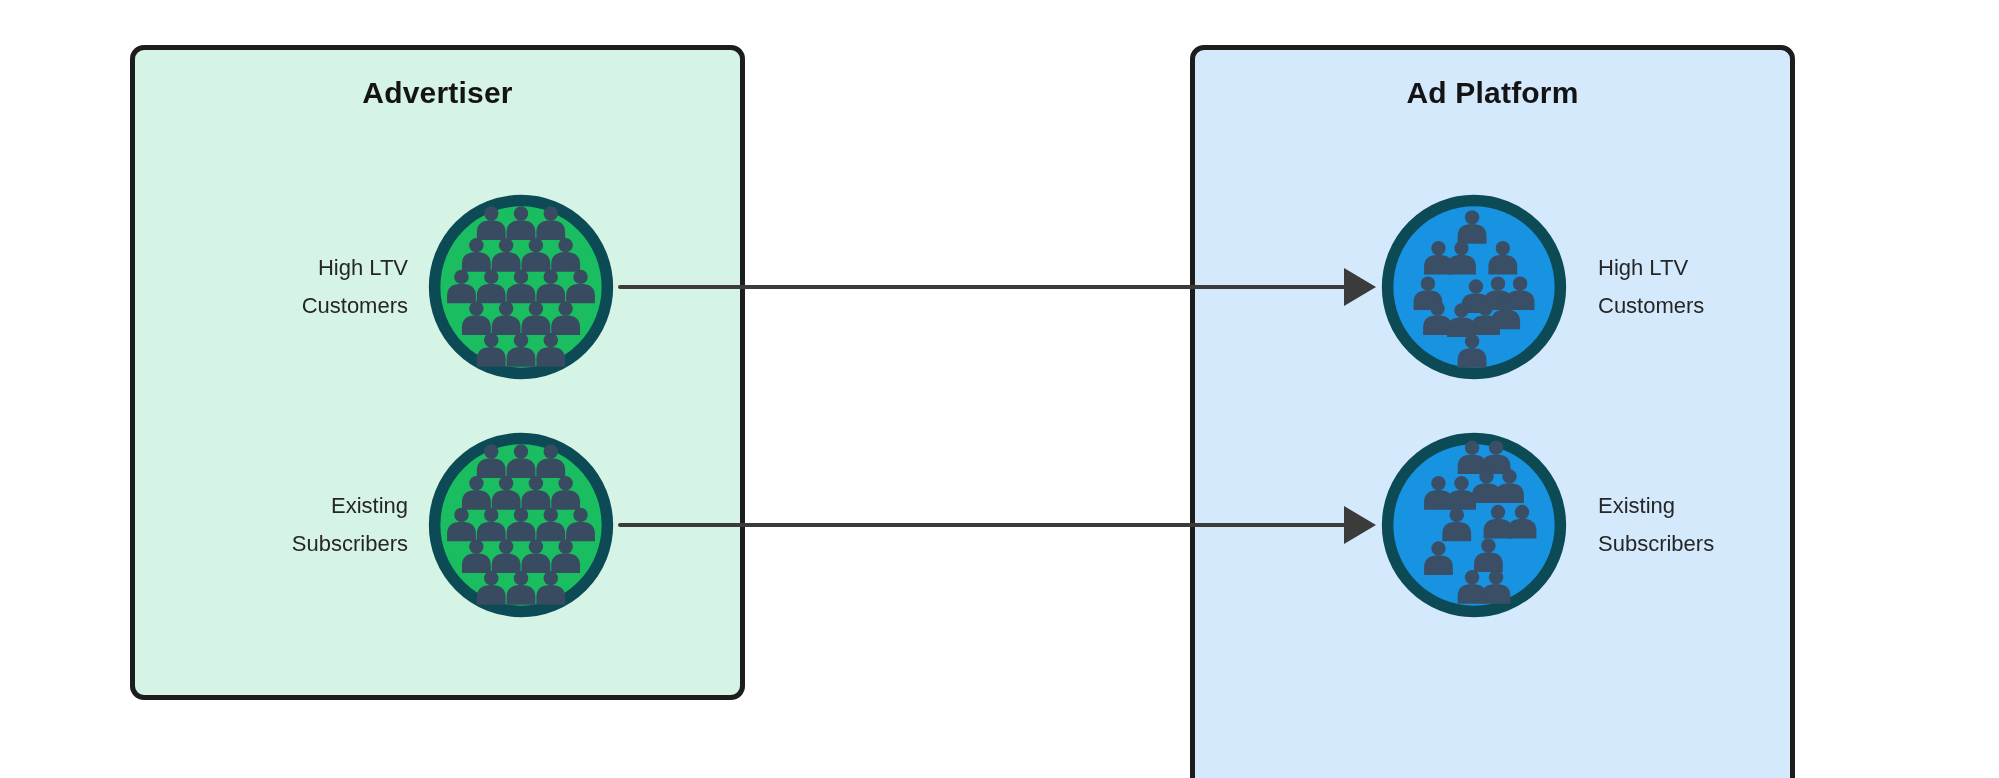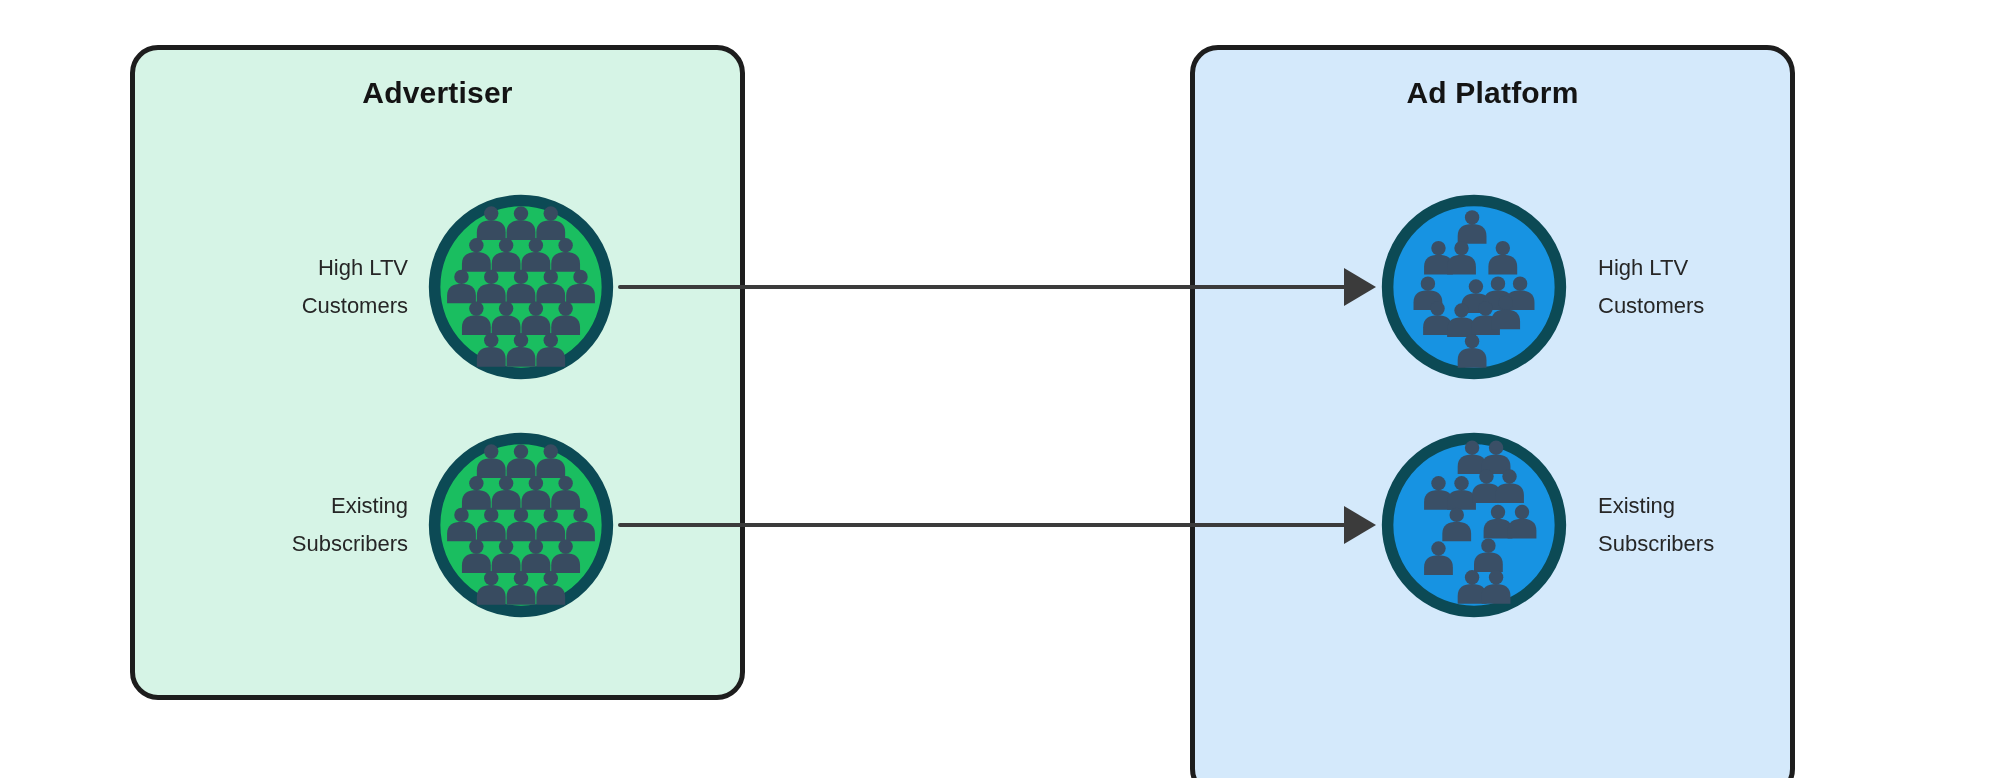--- a/index.html
+++ b/index.html
@@ -7,21 +7,21 @@
     --ring:#0c4a55; --person-green:#384b60; --person-blue:#3a4f66;
     --arrow:#3b3b3b; --box-border:#1d1d1d; --label:#262626; --title:#141414;
   }
   html,body{margin:0;padding:0;background:#ffffff;}
   .canvas{
     position:relative; width:1999px; height:778px; background:#ffffff;
     font-family:"Liberation Sans","DejaVu Sans",sans-serif; overflow:hidden;
   }
   .group-box{
     position:absolute; box-sizing:border-box;
-    border:5px solid var(--box-border); border-radius:28px;
+    border:5px solid var(--box-border); border-radius:14px;
   }
   .box-advertiser{ left:130px; top:45px; width:615px; height:655px; background:var(--mint); }
   .box-platform { left:1190px; top:45px; width:605px; height:752px; background:var(--lblue);padding-left:33px; }
   .box-title{
     position:absolute; top:26px; left:0; width:100%; text-align:center;
     font-size:30px; font-weight:700; color:var(--title); letter-spacing:.2px;
   }
   .crowd{ position:absolute; width:192px; height:192px; }
   .crowd-green{ color:var(--person-green); }
   .crowd-blue { color:var(--person-blue); }

